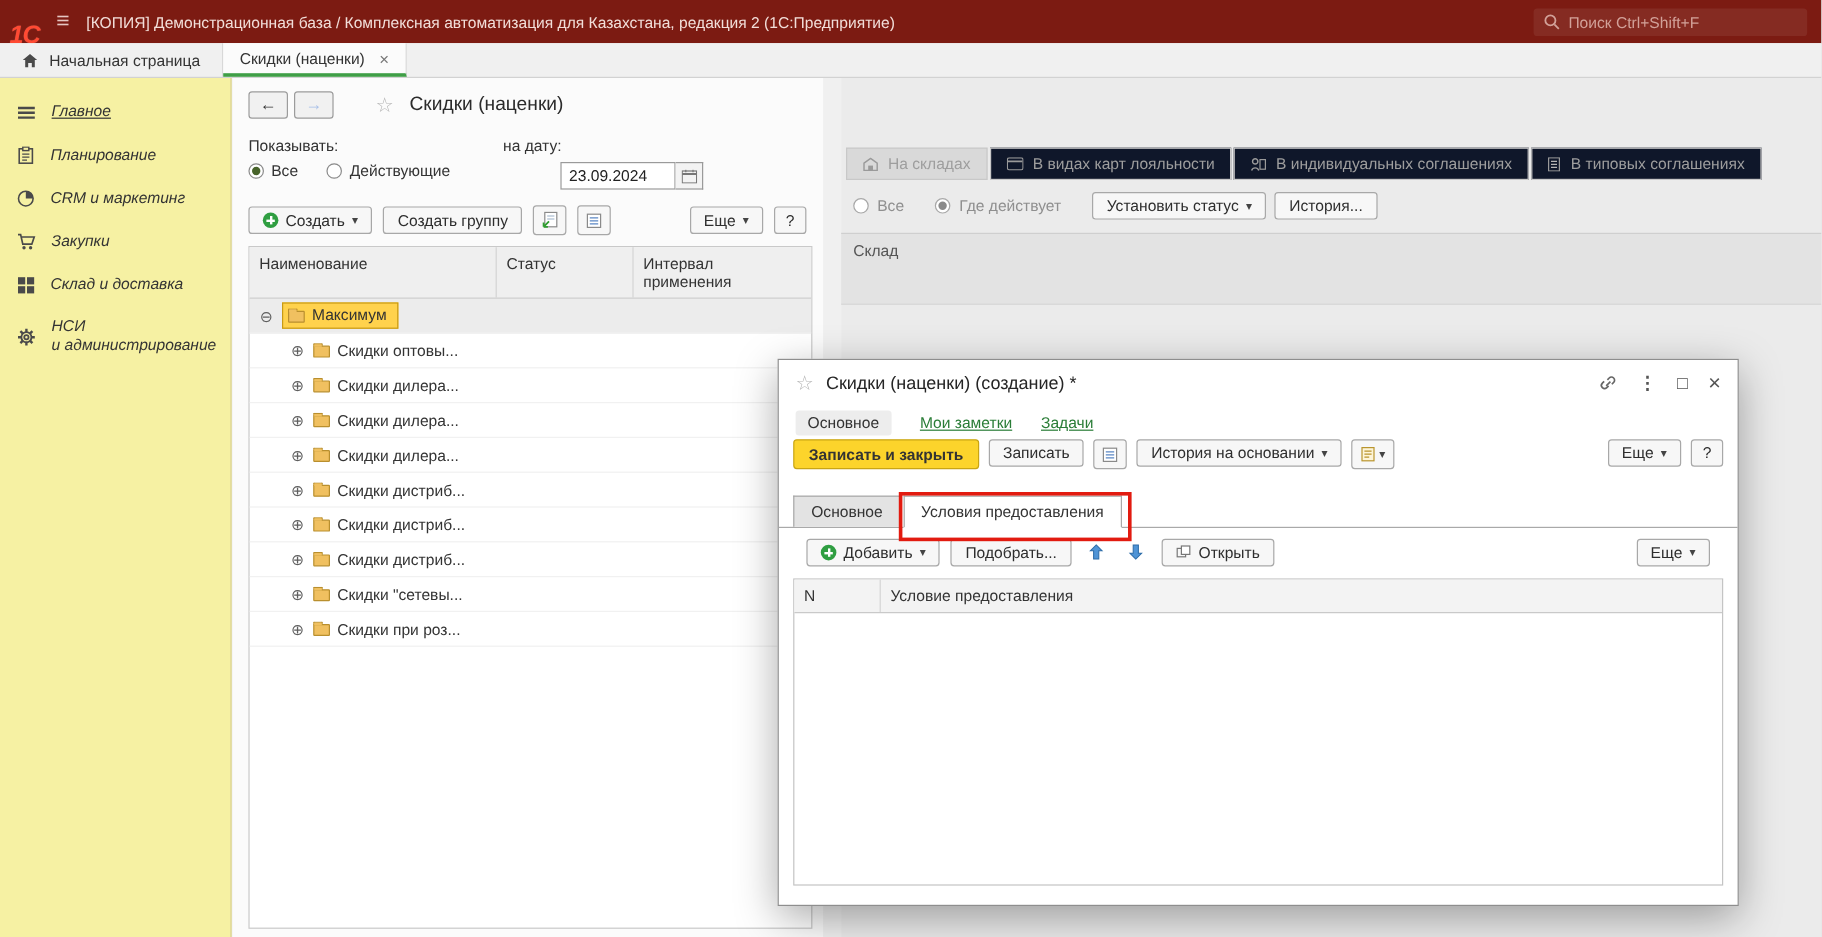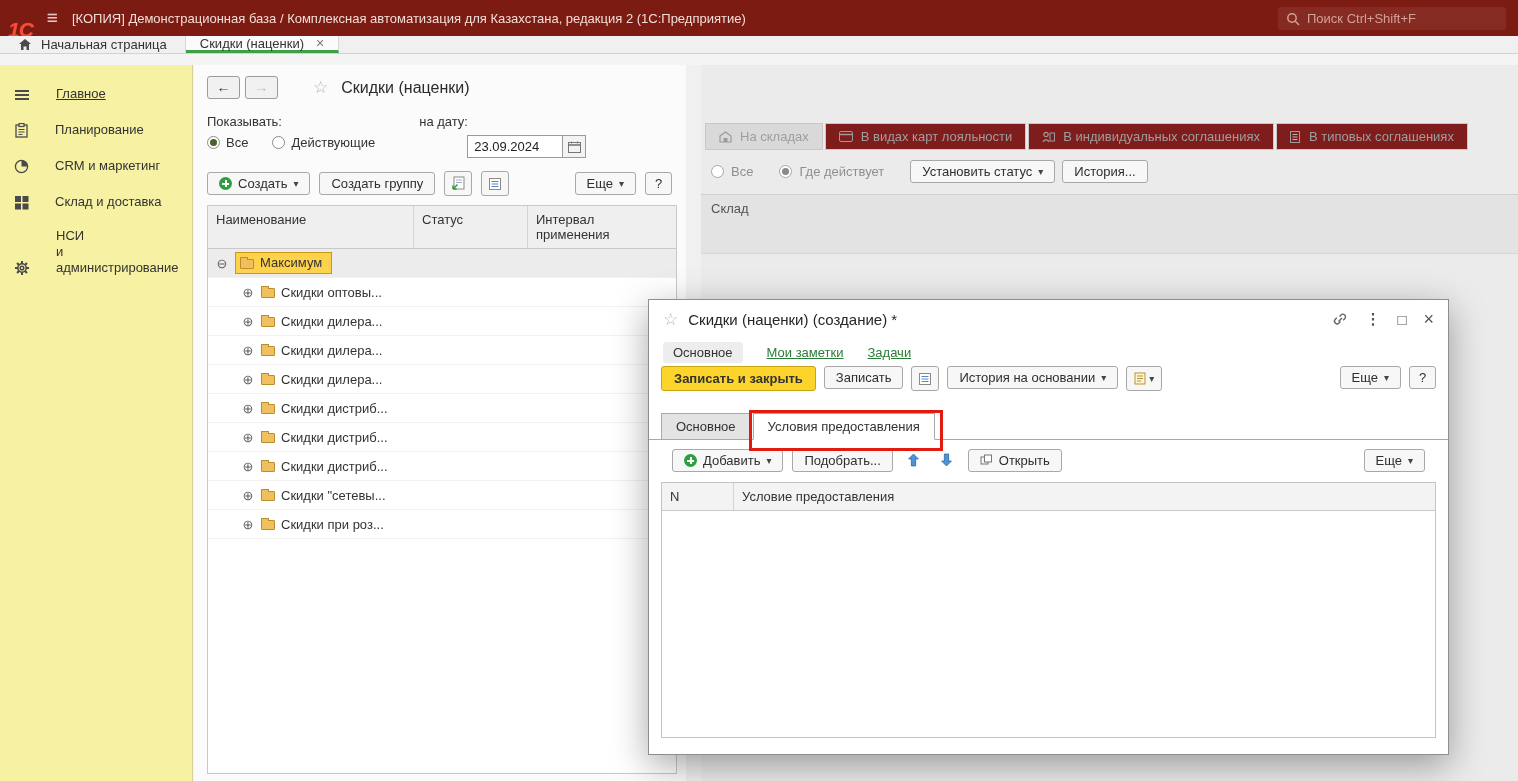--- a/index.html
+++ b/index.html
@@ -6,35 +6,35 @@
   * { box-sizing:border-box; }
   .screen { position:relative; width:1518px; height:781px; overflow:hidden;
             font-family:"Liberation Sans", sans-serif; font-size:13px; color:#333; background:#f4f4f4; }
 
   
   .topbar { position:absolute; top:0; left:0; right:0; height:36px; background:#7c1b12;
             display:flex; align-items:center; gap:14px; padding:0 12px 0 8px; }
   .logo { font-weight:bold; font-style:italic; font-size:21px; color:#ff4a33; letter-spacing:-1px; text-shadow:0 0 1px #fff3;margin-top:24px; }
   .hamburger { color:#e6c7c2; font-size:19px; cursor:pointer; }
   .topbar-title { color:#f2ded9; font-size:13px; flex:1; white-space:nowrap; overflow:hidden; }
-  .gsearch { display:flex; align-items:flex-end; gap:7px; width:228px; padding:4px 8px;
+  .gsearch { display:flex; align-items:center; gap:7px; width:228px; padding:4px 8px;
              background:rgba(255,255,255,0.07); border-radius:3px; color:#d2a199; cursor:text; }
 
   
-  .tabbar { position:absolute; top:36px; left:0; right:0; height:18px; background:#f0f0f0;
+  .tabbar { position:absolute; top:36px; left:0; right:0; height:29px; background:#f0f0f0;
             border-bottom:1px solid #d2d2d2; display:flex; align-items:stretch; }
   .home-tab { display:flex; align-items:center; gap:9px; padding:0 18px; border-right:1px solid #d8d8d8; cursor:pointer; }
   .doc-tab { display:flex; align-items:center; gap:12px; padding:0 14px; background:#fbfbfb;
              border-right:1px solid #d8d8d8; border-bottom:3px solid #3f9e46; cursor:pointer; }
   .tab-close { color:#777; font-size:14px; cursor:pointer; }
 
   
   .sidebar { position:absolute; top:65px; bottom:0; left:0; width:193px; background:#f6f1a3;
              border-right:1px solid #d8d096; padding-top:10px; }
-  .side-item { display:flex; gap:26px; padding:9px 8px 9px 14px; align-items:flex-end; cursor:pointer; min-height:36px; }
+  .side-item { display:flex; gap:13px; padding:9px 8px 9px 14px; align-items:center; cursor:pointer; min-height:36px;font-style:italic; }
   .side-item .slbl { line-height:16px; white-space:pre-line; }
   .side-item.active .slbl { text-decoration:underline; }
   .side-item svg { flex:0 0 auto; margin-top:1px; }
 
   
   .main { position:absolute; top:65px; bottom:0; left:194px; width:492px; background:#fbfbfb; }
   .nav-row { display:flex; align-items:center; padding:11px 0 0 13px; gap:5px; }
   .nav-btn { width:33px; height:23px; border:1px solid #9c9c9c; background:#f1f1f1; border-radius:3px;
              text-align:center; line-height:21px; font-size:14px; color:#333; cursor:pointer; }
   .nav-btn.fwd { color:#a9c0e8; }
@@ -79,21 +79,21 @@
   .folder { width:14px; height:10px; background:#f0c060; border:1px solid #b98f2e; border-radius:1px; position:relative; margin-top:2px; flex:0 0 auto; }
   .folder::before { content:""; position:absolute; top:-3px; left:-1px; width:6px; height:2px; background:#f0c060;
                     border:1px solid #b98f2e; border-bottom:none; border-radius:1px 1px 0 0; }
   .sel-box { background:#ffd24d; border:1px solid #c89a14; display:inline-flex; align-items:center; gap:6px; padding:2px 9px 3px 4px; }
 
   .vsplit { position:absolute; top:65px; bottom:0; left:686px; width:15px; background:#f0f0f0; }
 
   
   .rpanel { position:absolute; top:65px; bottom:0; left:701px; right:0; background:#ebebeb; }
   .rtabs { display:flex; gap:2px; margin:58px 8px 0 4px; }
-  .rtab { display:flex; align-items:center; gap:8px; padding:5px 13px; background:#7f1d1d;
+  .rtab { display:flex; align-items:center; gap:8px; padding:5px 13px; background:#0f172a;
           border:1px solid #c8c8c8; color:#9e9e9e; white-space:nowrap; cursor:default; }
   .rtab.sel { background:#d9d9d9; }
   .rfilter { display:flex; align-items:center; gap:7px; padding:10px 0 11px 10px; }
   .rlbl { color:#8f8f8f; }
   .rhead { height:60px; background:#e3e3e3; border-top:1px solid #cfcfcf; border-bottom:1px solid #d6d6d6; padding:6px 10px; color:#555; }
 
   
   .dialog { position:absolute; left:648px; top:299px; width:801px; height:456px; background:#fff;
             border:1px solid #8e8e8e; box-shadow:0 10px 34px rgba(0,0,0,0.35); z-index:10; }
   .dlg-head { display:flex; align-items:center; height:38px; padding:0 14px; gap:10px; }
@@ -173,20 +173,28 @@
       <span class="slbl">Планирование</span>
     </div>
     <div class="side-item">
       <svg width="15" height="15" viewBox="0 0 16 16">
         <circle cx="8" cy="8" r="6.5" fill="none" stroke="#4a4a4a" stroke-width="1.4"></circle>
         <path d="M8 8 V1.5 A6.5 6.5 0 0 1 14.5 8 Z" fill="#4a4a4a"></path>
       </svg>
       <span class="slbl">CRM и маркетинг</span>
     </div>
     <div class="side-item">
+      <svg width="16" height="15" viewBox="0 0 16 15">
+        <path d="M1 1.5 H3.2 L5 9.5 H12.5 L14.5 3.5 H4" fill="none" stroke="#4a4a4a" stroke-width="1.4"></path>
+        <circle cx="6" cy="12.5" r="1.4" fill="#4a4a4a"></circle>
+          <circle cx="11.5" cy="12.5" r="1.4" fill="#4a4a4a"></circle>
+      </svg>
+      <span class="slbl">Закупки</span>
+    </div>
+    <div class="side-item">
       <svg width="15" height="15">
         <g fill="#4a4a4a">
             <rect x="1" y="1" width="6" height="6"></rect>
             <rect x="8.5" y="1" width="6" height="6"></rect>
             <rect x="1" y="8.5" width="6" height="6"></rect>
             <rect x="8.5" y="8.5" width="6" height="6"></rect>
           </g>
       </svg>
       <span class="slbl">Склад и доставка</span>
     </div>

